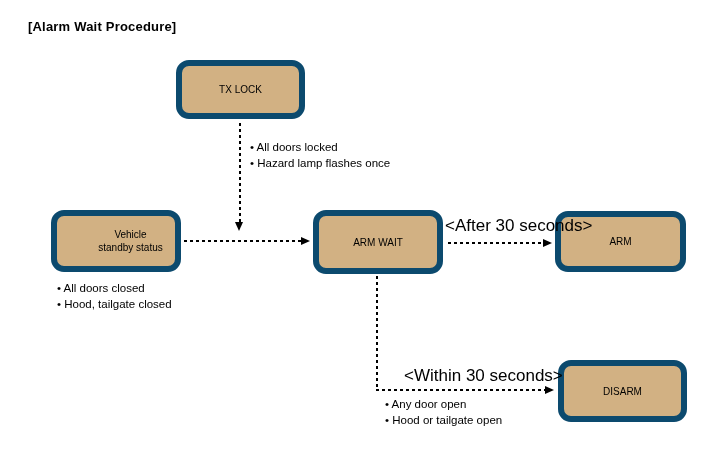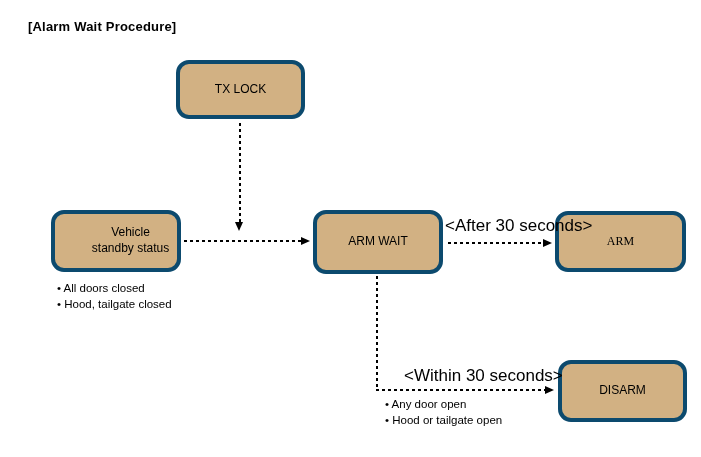--- a/index.html
+++ b/index.html
@@ -22,34 +22,34 @@
     top: 19px;
     font-size: 13px;
     font-weight: bold;
     letter-spacing: 0.2px;
     padding-left: 16px;
   }
   .node {
     position: absolute;
     box-sizing: border-box;
     background: #D2B183;
-    border: 4px solid #0c4a6e;
+    border: 6px solid #0c4a6e;
     border-radius: 13px;
     display: flex;
     flex-direction: column;
     align-items: center;
     justify-content: center;
     text-align: center;
-    font-size: 12px;
+    font-size: 10px;
     line-height: 1.3;
   }
   .node-tx-lock   { left: 176px; top: 60px;  width: 129px; height: 59px; }
   .node-vehicle   { left: 51px;  top: 210px; width: 130px; height: 62px; padding-left: 29px; }
   .node-arm-wait  { left: 313px; top: 210px; width: 130px; height: 64px; }
-  .node-arm       { left: 555px; top: 211px; width: 131px; height: 61px; font-family: Liberation Serif, serif; }
+  .node-arm       { left: 555px; top: 211px; width: 131px; height: 61px; }
   .node-disarm    { left: 558px; top: 360px; width: 129px; height: 62px; }
 
   .dotted-h {
     position: absolute;
     height: 2px;
     background-image: repeating-linear-gradient(to right, #000 0 3px, transparent 3px 6px);
   }
   .dotted-v {
     position: absolute;
     width: 2px;
@@ -140,20 +140,22 @@
   <div class="arrow-right head-armwait-arm"></div>
 
   <div class="dotted-v line-armwait-down"></div>
   <div class="dotted-h line-armwait-disarm"></div>
   <div class="arrow-right head-armwait-disarm"></div>
 
   <div class="edge-label label-after">&lt;After 30 seconds&gt;</div>
   <div class="edge-label label-within">&lt;Within 30 seconds&gt;</div>
 
   <div class="notes notes-tx">
+    <div>• All doors locked</div>
+    <div>• Hazard lamp flashes once</div>
   </div>
 
   <div class="notes notes-vehicle">
     <div>• All doors closed</div>
     <div>• Hood, tailgate closed</div>
   </div>
 
   <div class="notes notes-disarm">
     <div>• Any door open</div>
     <div>• Hood or tailgate open</div>

